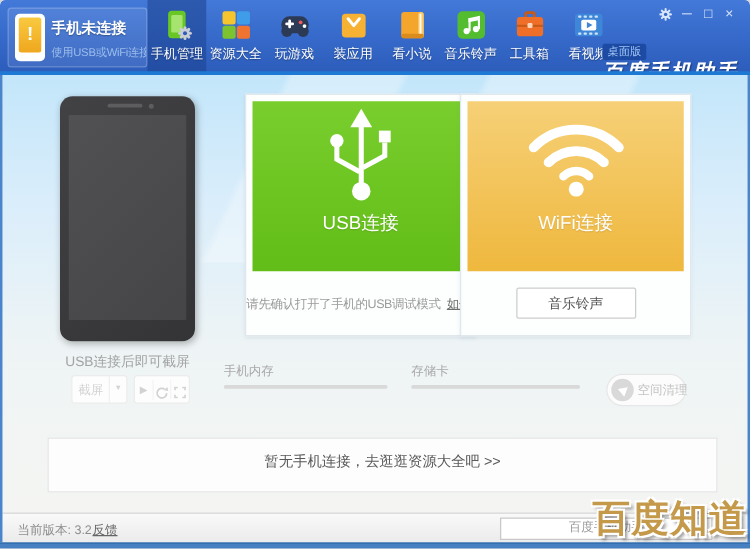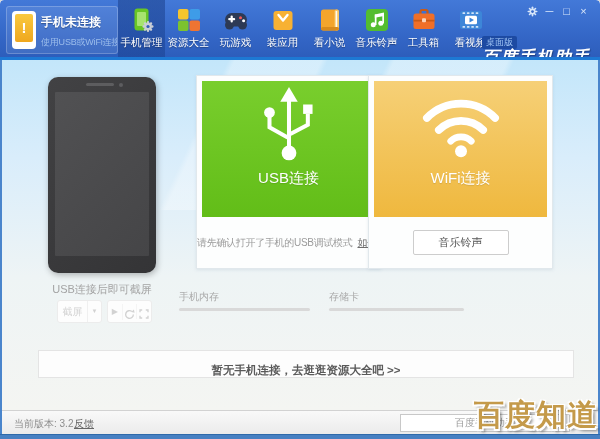--- a/index.html
+++ b/index.html
@@ -95,23 +95,23 @@
   .lbl-sd { left:327px; } .bar-sd { left:327px; width:135px; }
   .clean-btn { position:absolute; left:483px; top:239px; width:64px; height:26px;
     border:1px solid #e7e7e7; border-radius:13px; background:#fcfcfc;
     display:flex; align-items:center; cursor:pointer; }
   .clean-circle { width:18px; height:18px; border-radius:50%; background:#d9d9d9; margin-left:3px;
     display:flex; align-items:center; justify-content:center; flex:none; }
   .clean-tri { width:0; height:0; border-left:7px solid #fff; border-top:4px solid transparent; border-bottom:4px solid transparent; transform:rotate(-40deg); margin-left:2px; }
   .clean-label { font-size:10px; color:#c3c3c3; margin-left:3px; white-space:nowrap; }
 
   
-  .banner { position:absolute; left:36px; top:290px; width:536px; height:28px;
+  .banner { position:absolute; left:36px; top:290px; width:536px; height:44px;
     background:#fdfdfd; border:1px solid #e4e4e4; text-align:center; line-height:38px;
-    font-size:11.5px; color:#5a5a5a; cursor:pointer;font-weight:bold; }
+    font-size:11.5px; color:#5a5a5a; cursor:pointer; }
 
   
   .statusbar { position:absolute; left:2px; right:2px; top:410px; height:24px;
     background:linear-gradient(#f9f9f9,#ebebeb); border-top:1px solid #d2d2d2; }
   .ver { position:absolute; left:12px; top:6px; font-size:10px; color:#8d8d8d; }
   .feedback { position:absolute; left:72px; top:6px; font-size:10px; color:#666; text-decoration:underline; cursor:pointer; }
   .dl-box { position:absolute; right:28px; top:3px; width:170px; height:18px; background:#fff;
     border:1px solid #c8c8c8; text-align:center; line-height:16px; font-size:10px; color:#9a9a9a; cursor:pointer; }
 
   .side-border { position:absolute; top:60px; width:2px; height:374px; background:#4a85cc; }
@@ -340,20 +340,26 @@
         </div>
         <div class="block-title">WiFi连接</div>
       </div>
       <button class="wifi-connect">音乐铃声</button>
     </div>
 
     <div class="st-label lbl-int">手机内存</div>
     <div class="st-bar bar-int"></div>
     <div class="st-label lbl-sd">存储卡</div>
     <div class="st-bar bar-sd"></div>
+    <div class="clean-btn">
+      <span class="clean-circle">
+          <span class="clean-tri"></span>
+        </span>
+      <span class="clean-label">空间清理</span>
+    </div>
 
     <div class="banner">暂无手机连接，去逛逛资源大全吧 &gt;&gt;</div>
   </div>
 
   <div class="statusbar">
     <span class="ver">当前版本: 3.2</span>
     <span class="feedback">反馈</span>
     <span class="dl-box">百度手机助手</span>
   </div>
 

